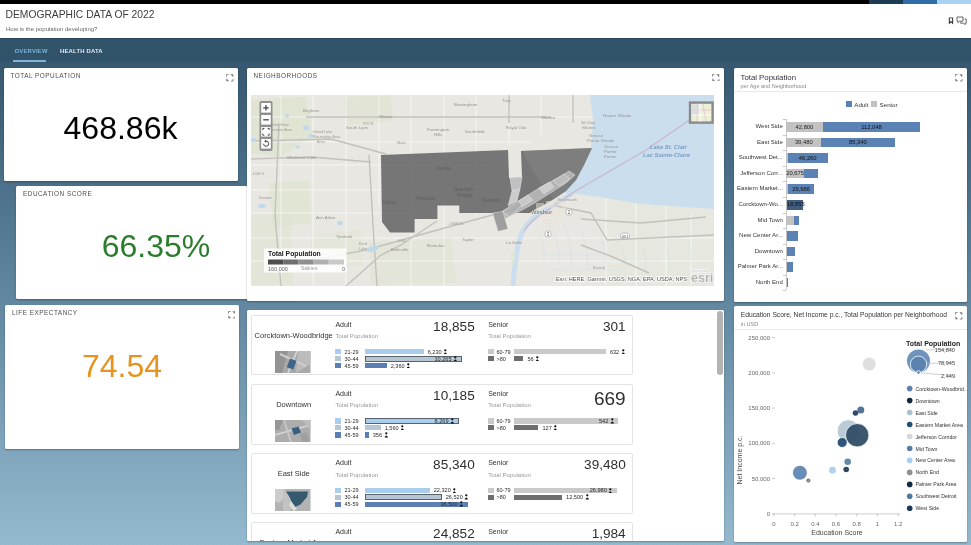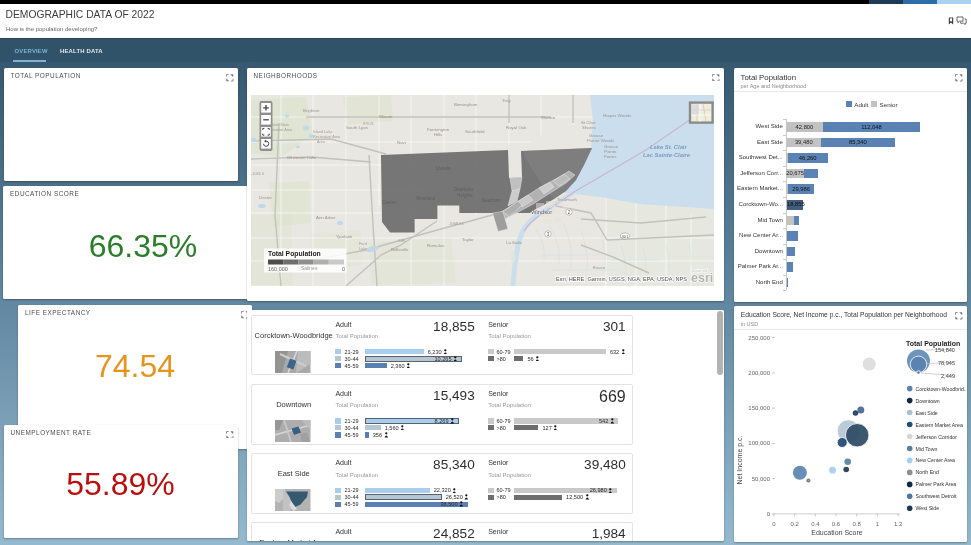--- a/index.html
+++ b/index.html
@@ -53,47 +53,39 @@
       <div class="ul"></div>
     </div>
   <div id="main" class="abs"></div>
   <div class="card" style="left:3.5px;top:68px;width:234px;height:112.5px">
     <div class="ctitle">TOTAL POPULATION</div>
     <svg class="exp" viewBox="0 0 8 8">
         <path d="M0.5 2.8 v-2.3 h2.3 M7.5 5.2 v2.3 h-2.3" fill="none" stroke="#787878" stroke-width="0.9"></path>
         <path d="M4.6 0.3 h3.1 v3.1 Z" fill="#787878"></path>
         <path d="M0.3 4.6 v3.1 h3.1 Z" fill="#787878"></path>
       </svg>
-  </div>
-  <div class="card" style="left:3px;top:186px;width:280px;height:112.5px">
+    <div class="kpival" style="top:42px;color:#000">468.86k</div>
+  </div>
+  <div class="card" style="left:16px;top:186px;width:280px;height:112.5px">
     <div class="ctitle">EDUCATION SCORE</div>
     <svg class="exp" viewBox="0 0 8 8">
         <path d="M0.5 2.8 v-2.3 h2.3 M7.5 5.2 v2.3 h-2.3" fill="none" stroke="#787878" stroke-width="0.9"></path>
         <path d="M4.6 0.3 h3.1 v3.1 Z" fill="#787878"></path>
         <path d="M0.3 4.6 v3.1 h3.1 Z" fill="#787878"></path>
       </svg>
     <div class="kpival" style="top:41.5px;color:#2a7d2a">66.35%</div>
   </div>
-  <div class="card" style="left:18px;top:305px;width:234px;height:144px">
+  <div class="card" style="left:5px;top:305px;width:234px;height:144px">
     <div class="ctitle">LIFE EXPECTANCY</div>
     <svg class="exp" viewBox="0 0 8 8">
         <path d="M0.5 2.8 v-2.3 h2.3 M7.5 5.2 v2.3 h-2.3" fill="none" stroke="#787878" stroke-width="0.9"></path>
         <path d="M4.6 0.3 h3.1 v3.1 Z" fill="#787878"></path>
         <path d="M0.3 4.6 v3.1 h3.1 Z" fill="#787878"></path>
       </svg>
     <div class="kpival" style="top:42.5px;color:#e6941e">74.54</div>
-  </div>
-  <div class="card" style="left:3.5px;top:424.5px;width:234px;height:113px">
-    <div class="ctitle">UNEMPLOYMENT RATE</div>
-    <svg class="exp" viewBox="0 0 8 8">
-        <path d="M0.5 2.8 v-2.3 h2.3 M7.5 5.2 v2.3 h-2.3" fill="none" stroke="#787878" stroke-width="0.9"></path>
-        <path d="M4.6 0.3 h3.1 v3.1 Z" fill="#787878"></path>
-        <path d="M0.3 4.6 v3.1 h3.1 Z" fill="#787878"></path>
-      </svg>
-    <div class="kpival" style="top:41.5px;color:#bb0f0f">55.89%</div>
   </div>
   <div class="card" style="left:246.5px;top:67.5px;width:477px;height:233.5px">
     <div class="ctitle">NEIGHBORHOODS</div>
     <svg class="exp" viewBox="0 0 8 8">
         <path d="M0.5 2.8 v-2.3 h2.3 M7.5 5.2 v2.3 h-2.3" fill="none" stroke="#787878" stroke-width="0.9"></path>
         <path d="M4.6 0.3 h3.1 v3.1 Z" fill="#787878"></path>
         <path d="M0.3 4.6 v3.1 h3.1 Z" fill="#787878"></path>
       </svg>
     <svg style="position:absolute;left:4.5px;top:27.5px" width="463" height="191" viewBox="0 0 463 191">
       <rect width="463" height="191" fill="#e9e7e2"></rect>
@@ -339,21 +331,21 @@
         <div class="abs" style="left:23.6px;top:35px"><svg width="35.5" height="22" viewBox="0 0 35.5 22">
             <rect width="35.5" height="22" fill="#adadad"></rect>
             <path d="M0 15 L35.5 5" stroke="#d4d4d4" stroke-width="1.8"></path>
             <path d="M9 0 L16 22" stroke="#c8c8c8" stroke-width="1.8"></path>
             <path d="M0 0 H8 L4 10 H0 Z" fill="#969696"></path>
             <path d="M27 0 H35.5 V10 Z" fill="#bdbdbd"></path>
             <path d="M16.5 8.5 L23.5 6.5 L26 12.5 L19 15 Z" fill="#39617f"></path>
             <path d="M25 14 L32 12.5 L35 22 H27 Z" fill="#a0a0a0"></path>
           </svg></div>
         <div class="abs" style="left:83.7px;top:5px;font-size:7px;color:#333">Adult</div>
-        <div class="abs" style="left:139px;top:3px;width:84px;text-align:right;font-size:13.6px;color:#2e2e2e">15,493</div>
+        <div class="abs" style="left:139px;top:3px;width:84px;text-align:right;font-size:13.6px;color:#2e2e2e">10,185</div>
         <div class="abs" style="left:83.7px;top:17.5px;font-size:6px;color:#999">Total Population</div>
         <div class="abs" style="left:83.7px;top:33.7px;width:5.7px;height:5.2px;background:#a8cdee"></div>
         <div class="blab" style="left:92.8px;top:33.300000000000004px;font-size:5.5px">21-29</div>
         <div class="bar" style="left:113px;top:33.2px;width:94px;height:6px;background:#a8cdee;border:0.75px solid #59636e"></div>
         <div class="blab" style="left:113px;top:33.300000000000004px;width:90px;text-align:right">8,269&nbsp;<svg width="4.6" height="5.4" viewBox="0 0 4.6 5.4" style="vertical-align:-0.6px">
             <circle cx="2.3" cy="1.35" r="1.15" fill="#111"></circle>
             <path d="M0.55 5.4 q1.75 -3.6 3.5 0 z" fill="#111"></path>
           </svg></div>
         <div class="abs" style="left:83.7px;top:40.5px;width:5.7px;height:5.2px;background:#b7c6d3"></div>
         <div class="blab" style="left:92.8px;top:40.1px;font-size:5.5px">30-44</div>
@@ -363,21 +355,21 @@
             <path d="M0.55 5.4 q1.75 -3.6 3.5 0 z" fill="#111"></path>
           </svg></div>
         <div class="abs" style="left:83.7px;top:47.6px;width:5.7px;height:5.2px;background:#5b7fb2"></div>
         <div class="blab" style="left:92.8px;top:47.2px;font-size:5.5px">45-59</div>
         <div class="bar" style="left:113px;top:47.6px;width:4px;background:#5b7fb2"></div>
         <div class="blab" style="left:121px;top:47.2px">356&nbsp;<svg width="4.6" height="5.4" viewBox="0 0 4.6 5.4" style="vertical-align:-0.6px">
             <circle cx="2.3" cy="1.35" r="1.15" fill="#111"></circle>
             <path d="M0.55 5.4 q1.75 -3.6 3.5 0 z" fill="#111"></path>
           </svg></div>
         <div class="abs" style="left:236.5px;top:5px;font-size:7px;color:#333">Senior</div>
-        <div class="abs" style="left:290px;top:3px;width:84px;text-align:right;font-size:16px;color:#2e2e2e">669</div>
+        <div class="abs" style="left:290px;top:3px;width:84px;text-align:right;font-size:19px;color:#2e2e2e">669</div>
         <div class="abs" style="left:236.5px;top:17.5px;font-size:6px;color:#999">Total Population</div>
         <div class="abs" style="left:236.5px;top:33.7px;width:5.7px;height:5.2px;background:#c9c9c9"></div>
         <div class="blab" style="left:244.8px;top:33.300000000000004px;font-size:5.5px">60-79</div>
         <div class="bar" style="left:262.8px;top:33.7px;width:104px;background:#c9c9c9"></div>
         <div class="blab" style="left:262.8px;top:33.300000000000004px;width:100px;text-align:right">542&nbsp;<svg width="4.6" height="5.4" viewBox="0 0 4.6 5.4" style="vertical-align:-0.6px">
             <circle cx="2.3" cy="1.35" r="1.15" fill="#111"></circle>
             <path d="M0.55 5.4 q1.75 -3.6 3.5 0 z" fill="#111"></path>
           </svg></div>
         <div class="abs" style="left:236.5px;top:40.5px;width:5.7px;height:5.2px;background:#6e6e6e"></div>
         <div class="blab" style="left:244.8px;top:40.1px;font-size:5.5px">&gt;80</div>

